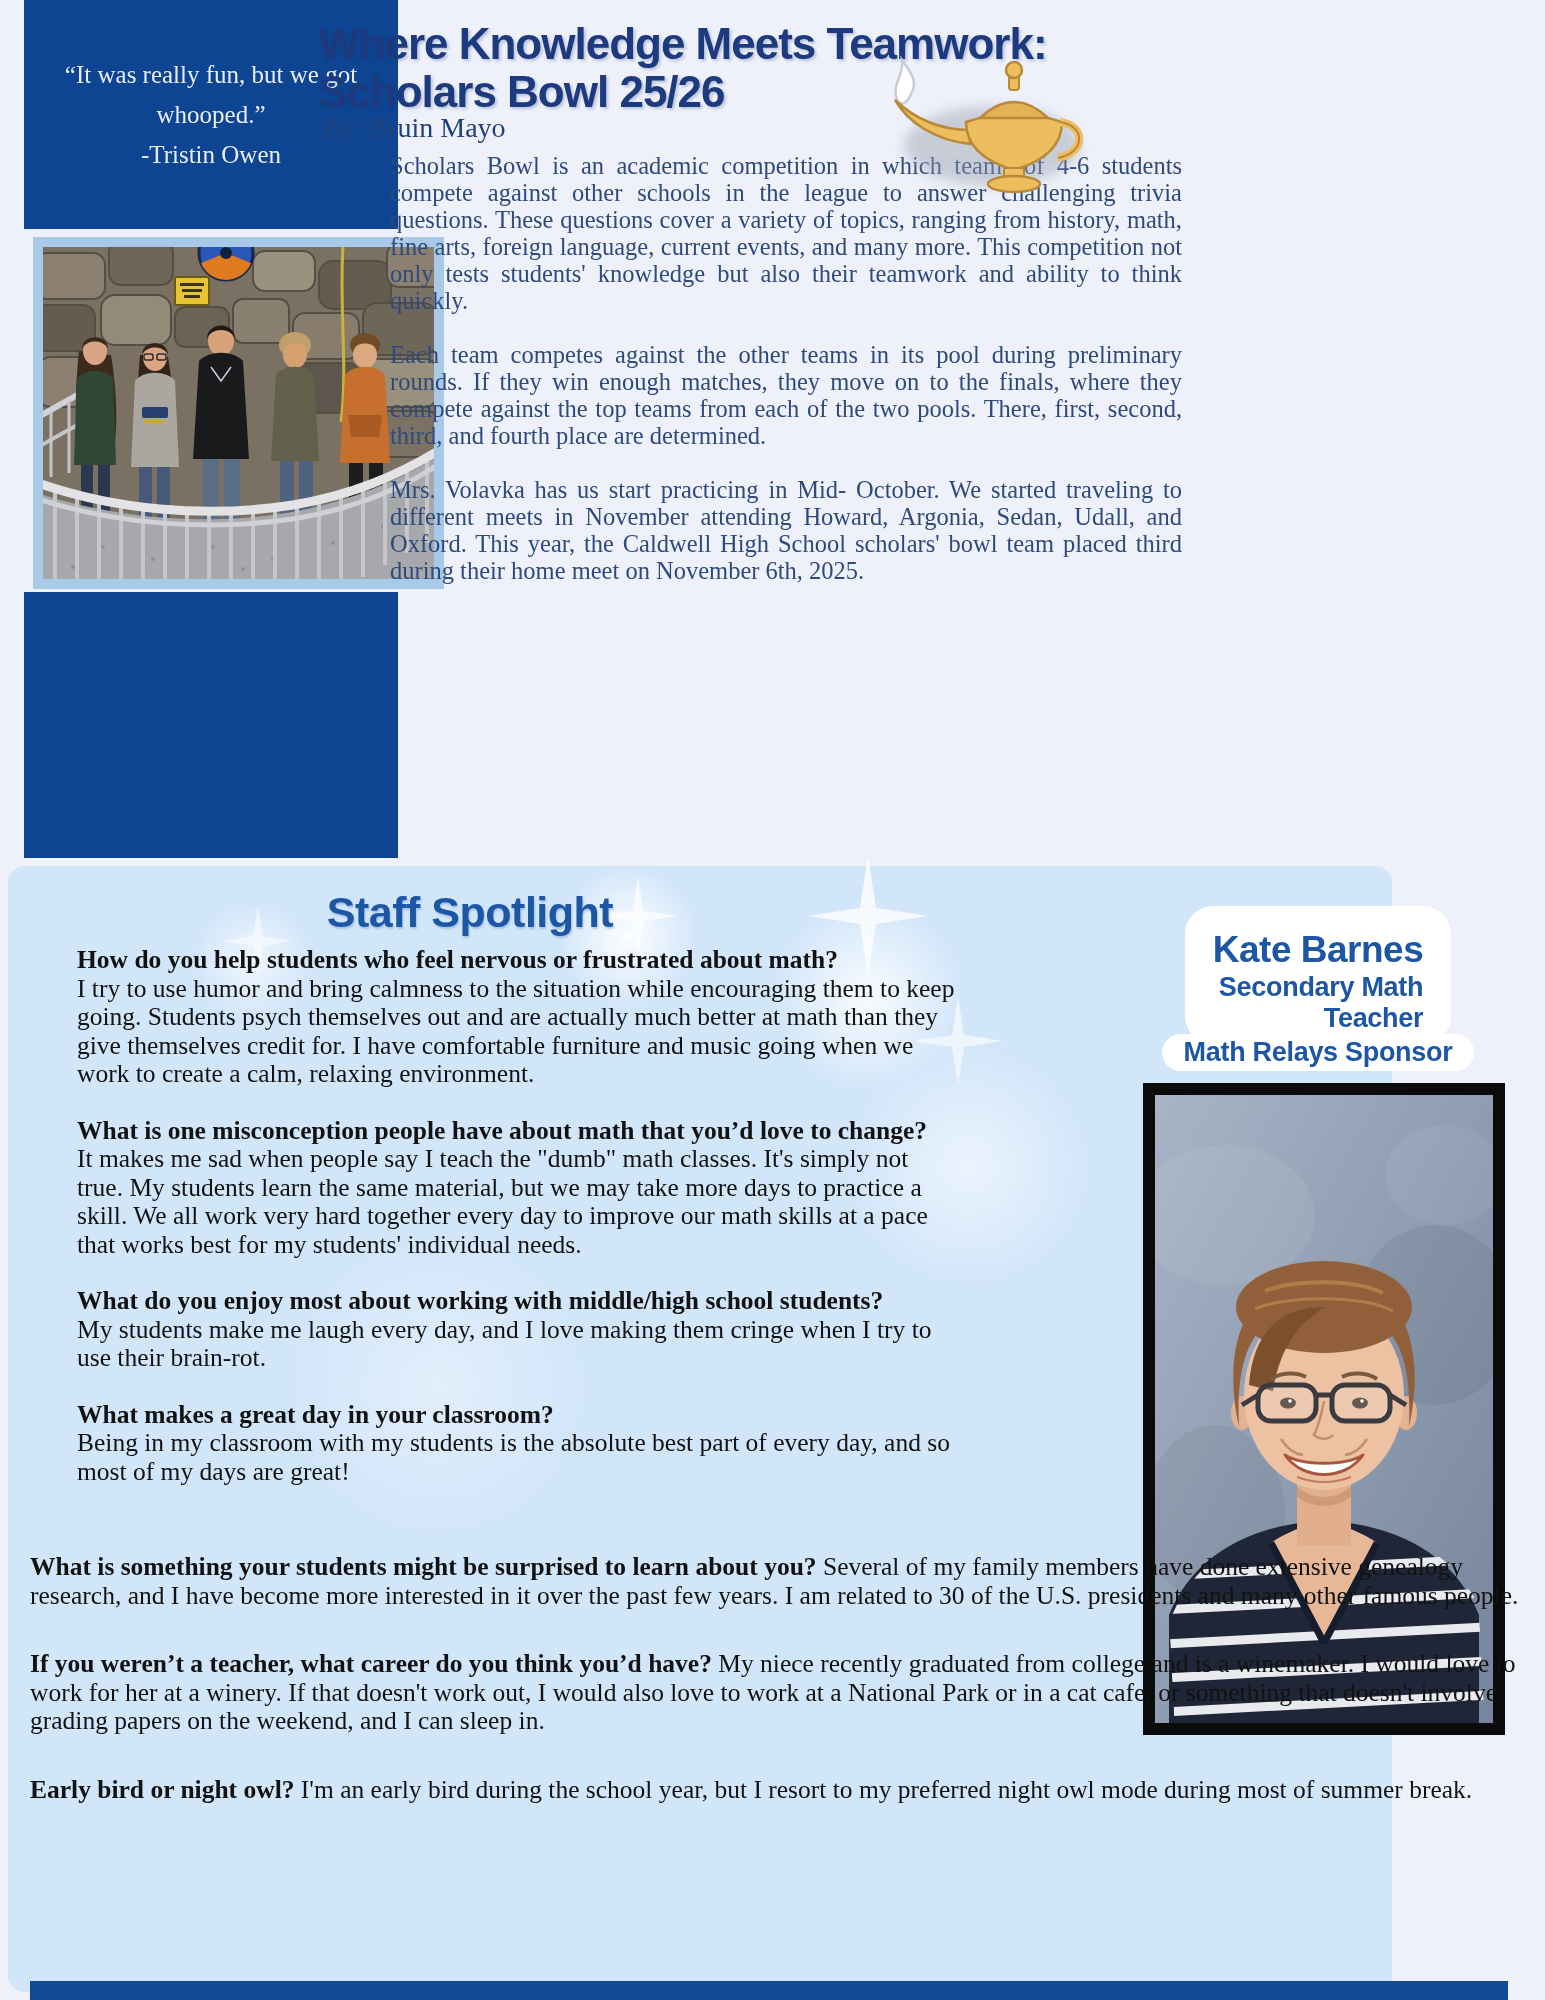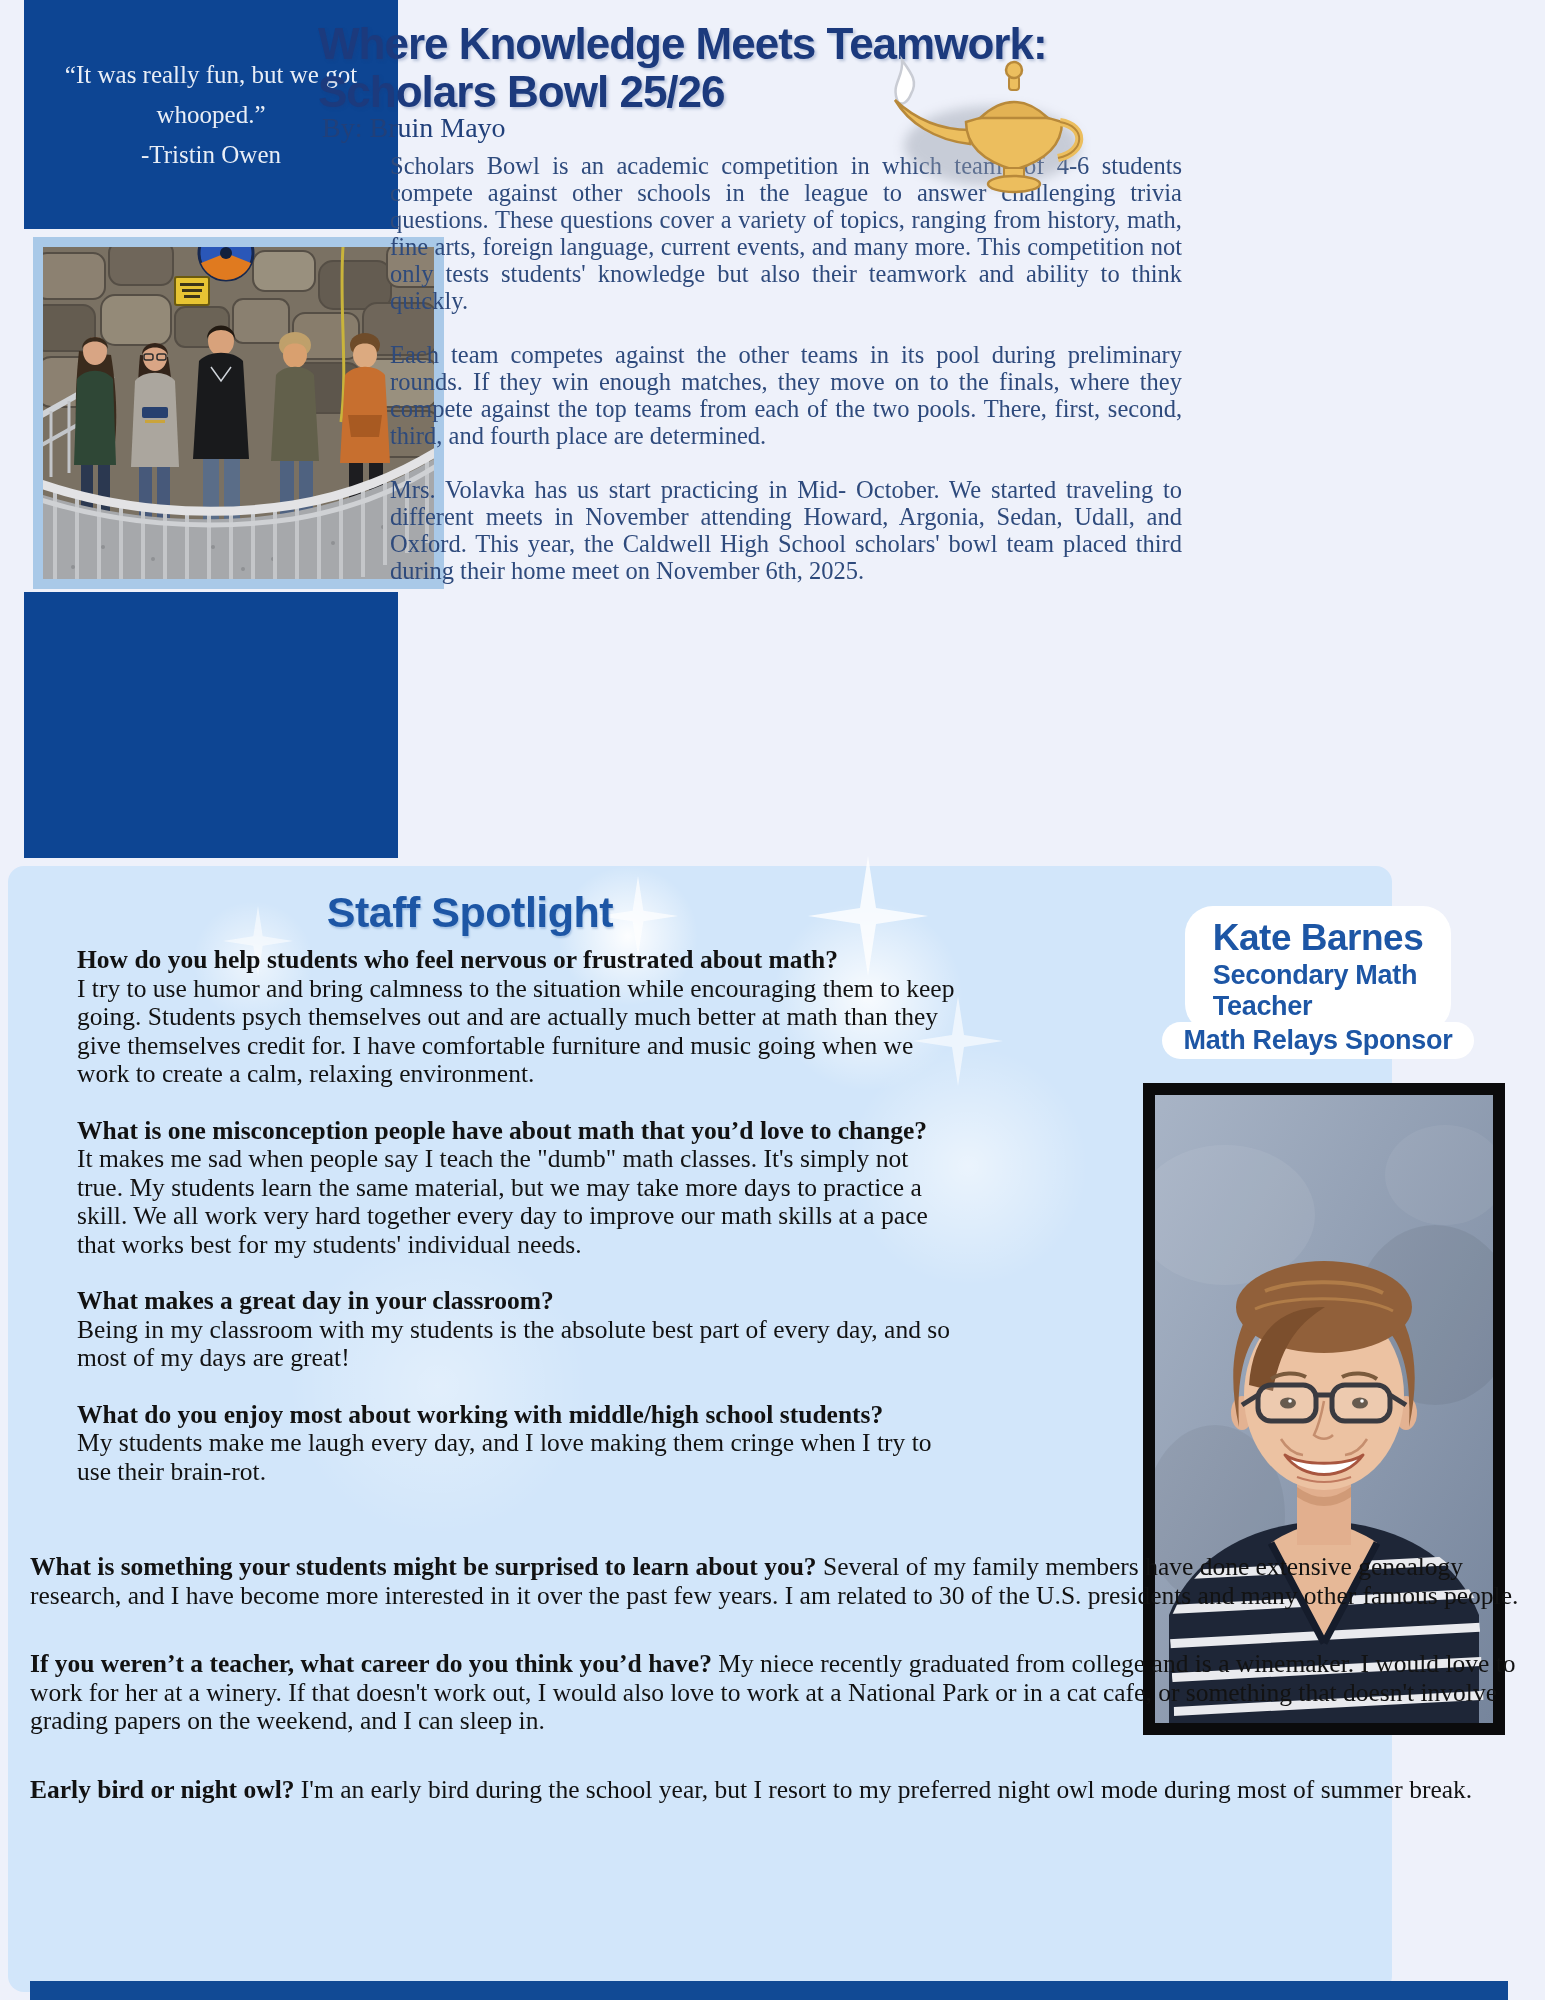--- a/index.html
+++ b/index.html
@@ -60,21 +60,21 @@
     font-family:"Liberation Sans",sans-serif;font-weight:bold;
     font-size:43px;color:#1d56a5;letter-spacing:-0.5px;
     text-shadow:1px 2px 2px rgba(29,86,165,0.25);
   }
   #name-card{
     position:absolute;left:1104px;top:40px;width:412px;
     display:flex;flex-direction:column;align-items:center;
     font-family:"Liberation Sans",sans-serif;font-weight:bold;color:#1d56a5;
   }
   .card-top{
-    background:#ffffff;border-radius:28px;padding:10px 28px 10px 28px;text-align:left;
+    background:#ffffff;border-radius:28px;padding:22px 28px 10px 28px;text-align:right;
   }
   .card-bottom{
     background:#ffffff;border-radius:24px;padding:3px 22px;margin-top:-10px;text-align:center;
   }
   .teacher-name{font-size:37px;line-height:44px;letter-spacing:-0.5px;}
   .teacher-role{font-size:27px;line-height:31px;letter-spacing:-0.3px;}
 
   #portrait{
     position:absolute;left:1135px;top:217px;width:362px;height:652px;
     border:12px solid #0b0b0c;box-sizing:border-box;background:#8e9cb1;
@@ -366,26 +366,26 @@
   <div id="qa-top">
     <p class="qa">
       <b class="q">How do you help students who feel nervous or frustrated about math?</b>
       <span>I try to use humor and bring calmness to the situation while encouraging them to keep going. Students psych themselves out and are actually much better at math than they give themselves credit for. I have comfortable furniture and music going when we work to create a calm, relaxing environment.</span>
     </p>
     <p class="qa">
       <b class="q">What is one misconception people have about math that you’d love to change?</b>
       <span>It makes me sad when people say I teach the "dumb" math classes. It's simply not true. My students learn the same material, but we may take more days to practice a skill. We all work very hard together every day to improve our math skills at a pace that works best for my students' individual needs.</span>
     </p>
     <p class="qa">
+      <b class="q">What do you enjoy most about working with middle/high school students?</b>
+      <span>My students make me laugh every day, and I love making them cringe when I try to use their brain-rot.</span>
+    </p>
+    <p class="qa">
       <b class="q">What makes a great day in your classroom?</b>
       <span>Being in my classroom with my students is the absolute best part of every day, and so most of my days are great!</span>
-    </p>
-    <p class="qa">
-      <b class="q">What do you enjoy most about working with middle/high school students?</b>
-      <span>My students make me laugh every day, and I love making them cringe when I try to use their brain-rot.</span>
     </p>
   </div>
 
   <div id="qa-bottom">
     <p class="qa-inline">
       <b class="q">What is something your students might be surprised to learn about you?</b>
       <span>Several of my family members have done extensive genealogy research, and I have become more interested in it over the past few years. I am related to 30 of the U.S. presidents and many other famous people.</span>
     </p>
     <p class="qa-inline">
       <b class="q">If you weren’t a teacher, what career do you think you’d have?</b>

